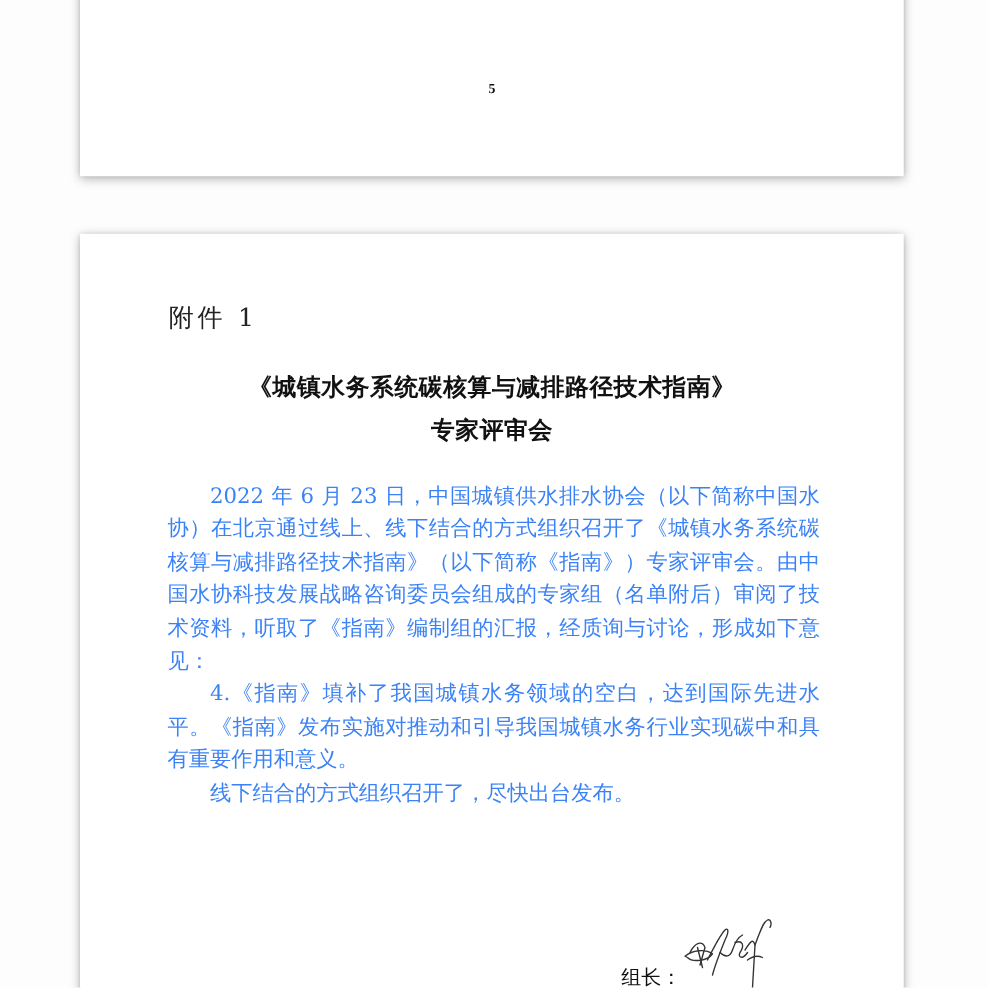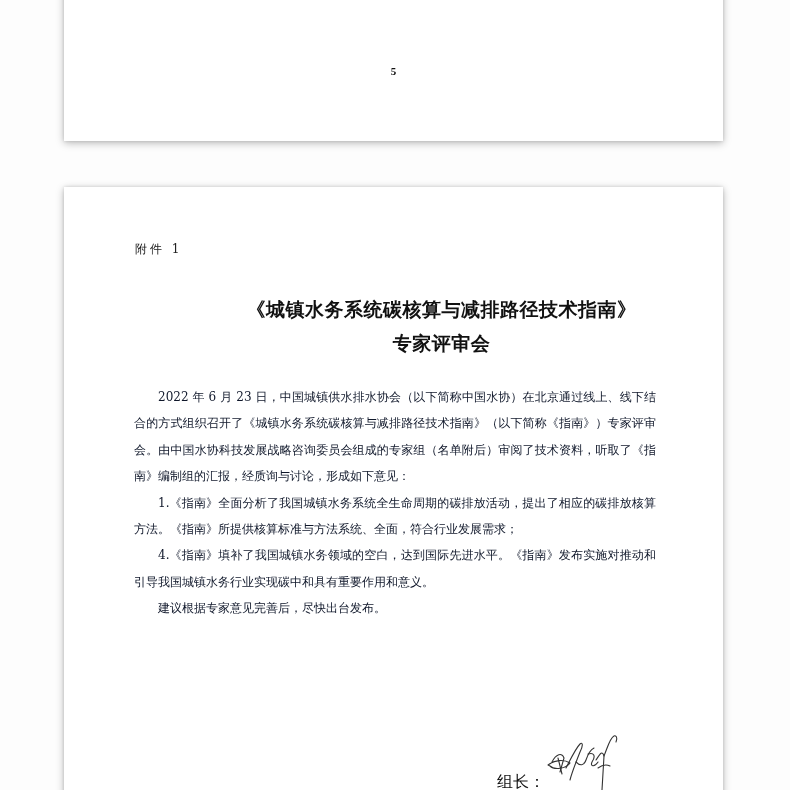--- a/index.html
+++ b/index.html
@@ -41,45 +41,44 @@
     text-align: center;
     font-family: "Liberation Serif", serif;
     font-weight: bold;
     font-size: 11px;
     color: #111;
   }
   .attachment-label {
     position: absolute;
     left: 71px;
     top: 54px;
-    font-size: 12px;
+    font-size: 20px;
     letter-spacing: 3px;
     color: #222;
   }
   .doc-title {
     position: absolute;
     left: 0;
     width: 100%;
     text-align: center;
     font-weight: bold;
     font-size: 19px;
     color: #111;
     letter-spacing: 0.5px;
-    margin-left: 48px;
   }
   .doc-title.line1 { top: 110px; }
   .doc-title.line2 { top: 144px; }
   .body {
     position: absolute;
     left: 70px;
     top: 197px;
     width: 522px;
-    font-size: 12px;
+    font-size: 17px;
     line-height: 26.4px;
-    color: #0f172a;
+    color: #3b82f6;
     text-align: justify;
     text-justify: inter-character;
   }
   .body p {
     margin: 0;
     text-indent: 2em;
   }
   .signature-row {
     position: absolute;
     left: 433px;
@@ -112,23 +111,22 @@
   </div>
 
   <div class="page page-current">
     <div class="attachment-label">附件 1</div>
 
     <div class="doc-title line1">《城镇水务系统碳核算与减排路径技术指南》</div>
     <div class="doc-title line2">专家评审会</div>
 
     <div class="body">
       <p>2022 年 6 月 23 日，中国城镇供水排水协会（以下简称中国水协）在北京通过线上、线下结合的方式组织召开了《城镇水务系统碳核算与减排路径技术指南》（以下简称《指南》）专家评审会。由中国水协科技发展战略咨询委员会组成的专家组（名单附后）审阅了技术资料，听取了《指南》编制组的汇报，经质询与讨论，形成如下意见：</p>
-      <p>1.《指南》全面分析了我国城镇水务系统全生命周期的碳排放活动，提出了相应的碳排放核算方法。《指南》所提供核算标准与方法系统、全面，符合行业发展需求；</p>
       <p>4.《指南》填补了我国城镇水务领域的空白，达到国际先进水平。《指南》发布实施对推动和引导我国城镇水务行业实现碳中和具有重要作用和意义。</p>
-      <p>建议根据专家意见完善后，尽快出台发布。</p>
+      <p>线下结合的方式组织召开了，尽快出台发布。</p>
     </div>
 
     <div class="signature-row">
       <span class="sign-label">组长：</span>
       <svg class="signature" viewBox="0 0 90 60">
         <g fill="none" stroke="#333" stroke-width="1.1" stroke-linecap="round" stroke-linejoin="round">
           <path d="M6 33 C 12 28, 22 27, 28 31 C 24 37, 12 38, 8 34 Z"></path>
           <path d="M10 30 C 14 22, 20 20, 22 26 L 18 40"></path>
           <path d="M16 26 L 20 42"></path>
           <path d="M24 36 C 30 24, 34 16, 38 12 C 40 10, 42 12, 38 20 C 34 30, 30 40, 28 48"></path>

